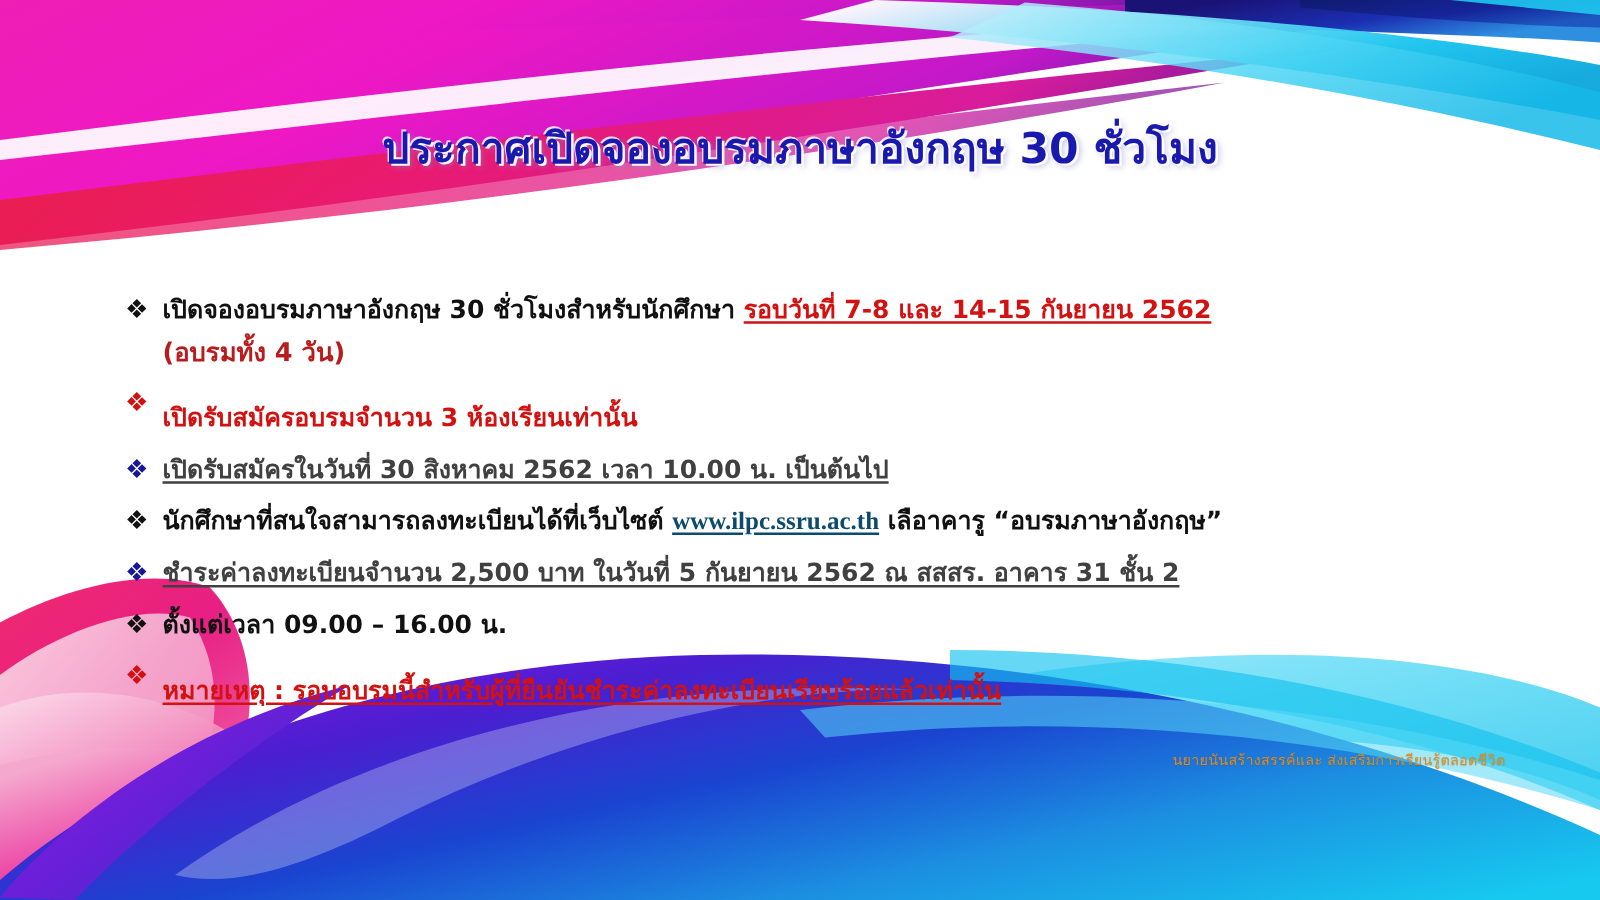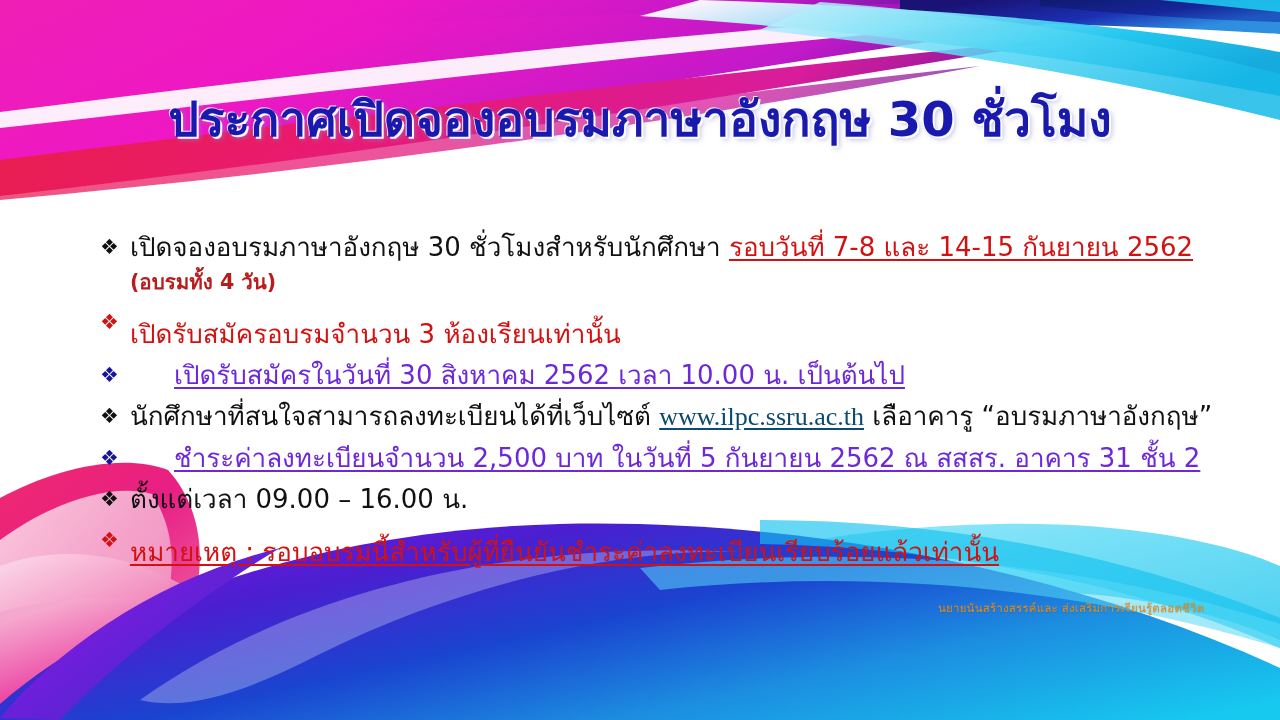--- a/index.html
+++ b/index.html
@@ -24,21 +24,21 @@
   
   .title-block {
     position:absolute;
     top:92px; left:150px; width:980px;
     z-index:5;
     text-align:center;
   }
   .title-line {
     font-family:"DejaVu Sans", sans-serif;
     font-weight:bold;
-    font-size:48px;
+    font-size:34px;
     line-height:54px;
     color:#1a19ae;
     letter-spacing:0px;
     text-shadow:
        2px 2px 0 rgba(255,255,255,0.95),
       -1px -1px 0 rgba(255,255,255,0.85),
        3px 3px 5px rgba(140,140,210,0.55);
     white-space:nowrap;
   }
 
@@ -57,39 +57,39 @@
     flex:0 0 auto;
     width:30px;
     font-family:"DejaVu Sans", sans-serif;
     font-size:21px;
     line-height:30px;
     text-align:left;
   }
   .bullet-text {
     flex:1 1 auto;
     font-family:"DejaVu Sans", sans-serif;
-    font-size:26px;
+    font-size:20px;
     line-height:30px;
     color:#111111;
-    font-weight:normal;
+    font-weight:bold;
   }
   .sub-line {
     font-family:"DejaVu Sans", sans-serif;
     font-size:20.5px;
     line-height:30px;
     font-weight:bold;
     color:#b91c1c;
     margin-left:30px;
     margin-top:-4px;
     margin-bottom:10px;
   }
 
   .t-black { color:#111111; }
   .t-red   { color:#d41111; }
-  .t-blue  { color:#6d28d9;margin-left:44px; }
+  .t-blue  { color:#404040; }
   .t-gold  { color:#0c4a6e; font-family:"Liberation Serif", serif; }
 
   .u { text-decoration:underline; text-underline-offset:3px; }
 
   .row-red   .bullet-mark { color:#d41111; }
   .row-blue  .bullet-mark { color:#16169c; }
   .row-black .bullet-mark { color:#111111; }
 
   .row-red   .bullet-text { color:#d41111;margin-top:12px; }
   .row-blue  .bullet-text { color:#16169c; }

